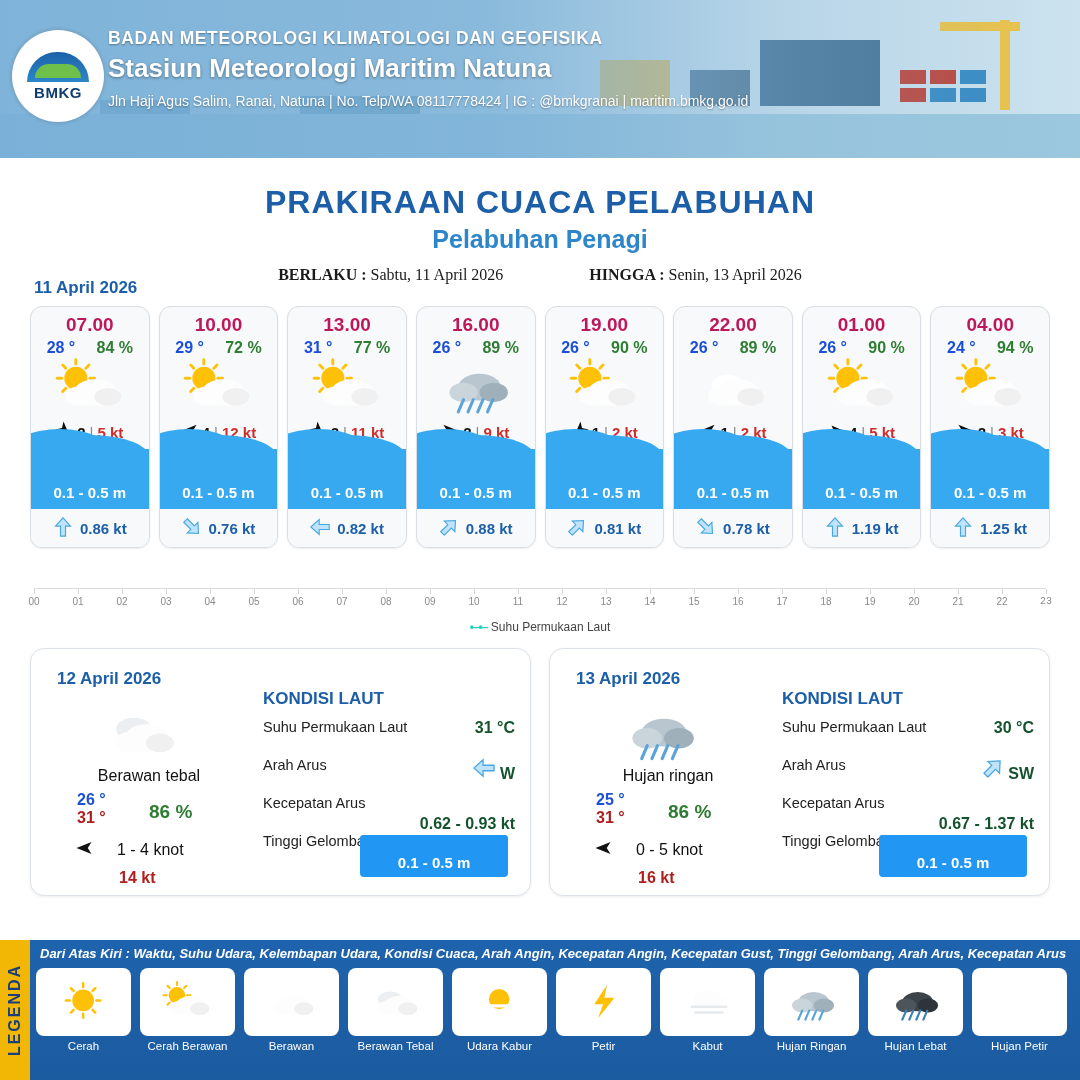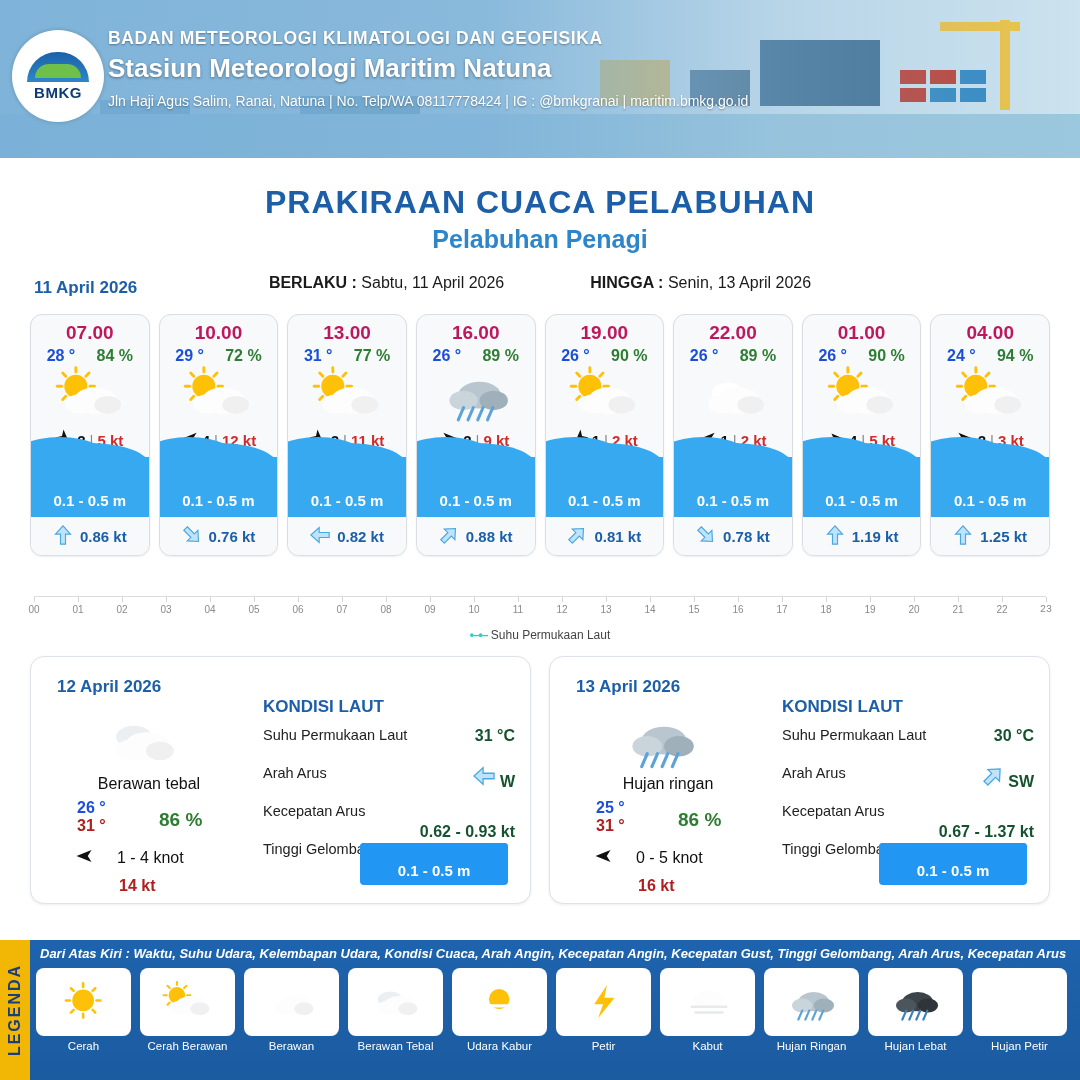--- a/index.html
+++ b/index.html
@@ -36,21 +36,21 @@
   .h-line3 { font-size:14px; margin-top:9px; text-shadow:0 1px 2px rgba(0,0,0,.35);}
 
   
   .sea { position:absolute; left:0; bottom:0; width:1080px; height:44px; background:#a8cfe2;}
   .sky { position:absolute; left:0; top:0; width:1080px; height:114px; background:#cfe4ef;}
 
   
   .title-wrap { text-align:center; margin-top:26px; }
   .title-main { font-size:32px; font-weight:bold; color:#1c5fa8; letter-spacing:1px;}
   .title-sub  { font-size:25px; font-weight:bold; color:#2d86c9; margin-top:4px;}
-  .valid-row { display:flex; justify-content:center; gap:86px; margin-top:20px; font-size:16px;}
+  .valid-row { display:flex; justify-content:center; gap:86px; margin-top:12px; font-size:16px;font-family:Liberation Serif, serif;}
   .valid-row b { color:#1b1b1b; font-weight:bold; }
   .valid-row span { color:#1b1b1b; }
 
   .date-label { position:absolute; left:34px; top:278px; font-size:17px; font-weight:bold; color:#1c5fa8;}
 
   
   .cards { display:flex; gap:9px; padding:0 30px; margin-top:22px;}
   .card {
     width:127px; background:#f7f9fb; border:1px solid #d8dee3; border-radius:12px;
     overflow:hidden; position:relative; box-shadow:0 1px 2px rgba(0,0,0,.07);
@@ -88,21 +88,21 @@
   .day {
     flex:1; background:#ffffff; border:1px solid #dde3e8; border-radius:14px;
     height:248px; position:relative; box-shadow:0 1px 3px rgba(0,0,0,.07);
   }
   .day-date { position:absolute; left:26px; top:20px; font-size:17px; font-weight:bold; color:#1c5fa8;}
   .day-icon { position:absolute; left:62px; top:52px; }
   .day-cond { position:absolute; left:18px; top:118px; width:200px; text-align:center;
      font-size:16px; color:#111; }
   .day-t { position:absolute; left:46px; top:142px; font-size:16px; font-weight:bold;}
   .day-t .lo { color:#1b4fd8;} .day-t .hi { color:#b11e1e; }
-  .day-hum { position:absolute; left:128px; top:152px; font-size:19px; font-weight:bold; color:#2e7d32;}
+  .day-hum { position:absolute; left:118px; top:152px; font-size:19px; font-weight:bold; color:#2e7d32;}
   .day-wind { position:absolute; left:44px; top:190px; font-size:16px; color:#111; display:flex; align-items:center; gap:24px;}
   .day-gust { position:absolute; left:88px; top:220px; font-size:16px; font-weight:bold; color:#b11e1e;}
   .sea-title { position:absolute; left:232px; top:40px; font-size:17px; font-weight:bold; color:#1c5fa8;}
   .sea-rows { position:absolute; left:232px; top:70px; width:260px; font-size:14.5px; color:#222;}
   .sea-rows .r { height:38px; position:relative;}
   .sea-rows .v { position:absolute; right:8px; top:0; color:#14532d; font-weight:bold; font-size:16px;}
   .sea-wave { position:absolute; right:22px; bottom:18px; width:148px; height:42px; background:#2196f3;
      border-radius:4px; color:#fff; font-size:15px; font-weight:bold; display:flex; align-items:flex-end;
      justify-content:center; padding-bottom:6px; overflow:hidden;}
   .sea-wave .c { position:absolute; top:-10px; left:-10%; width:120%; height:22px; background:#2196f3;

